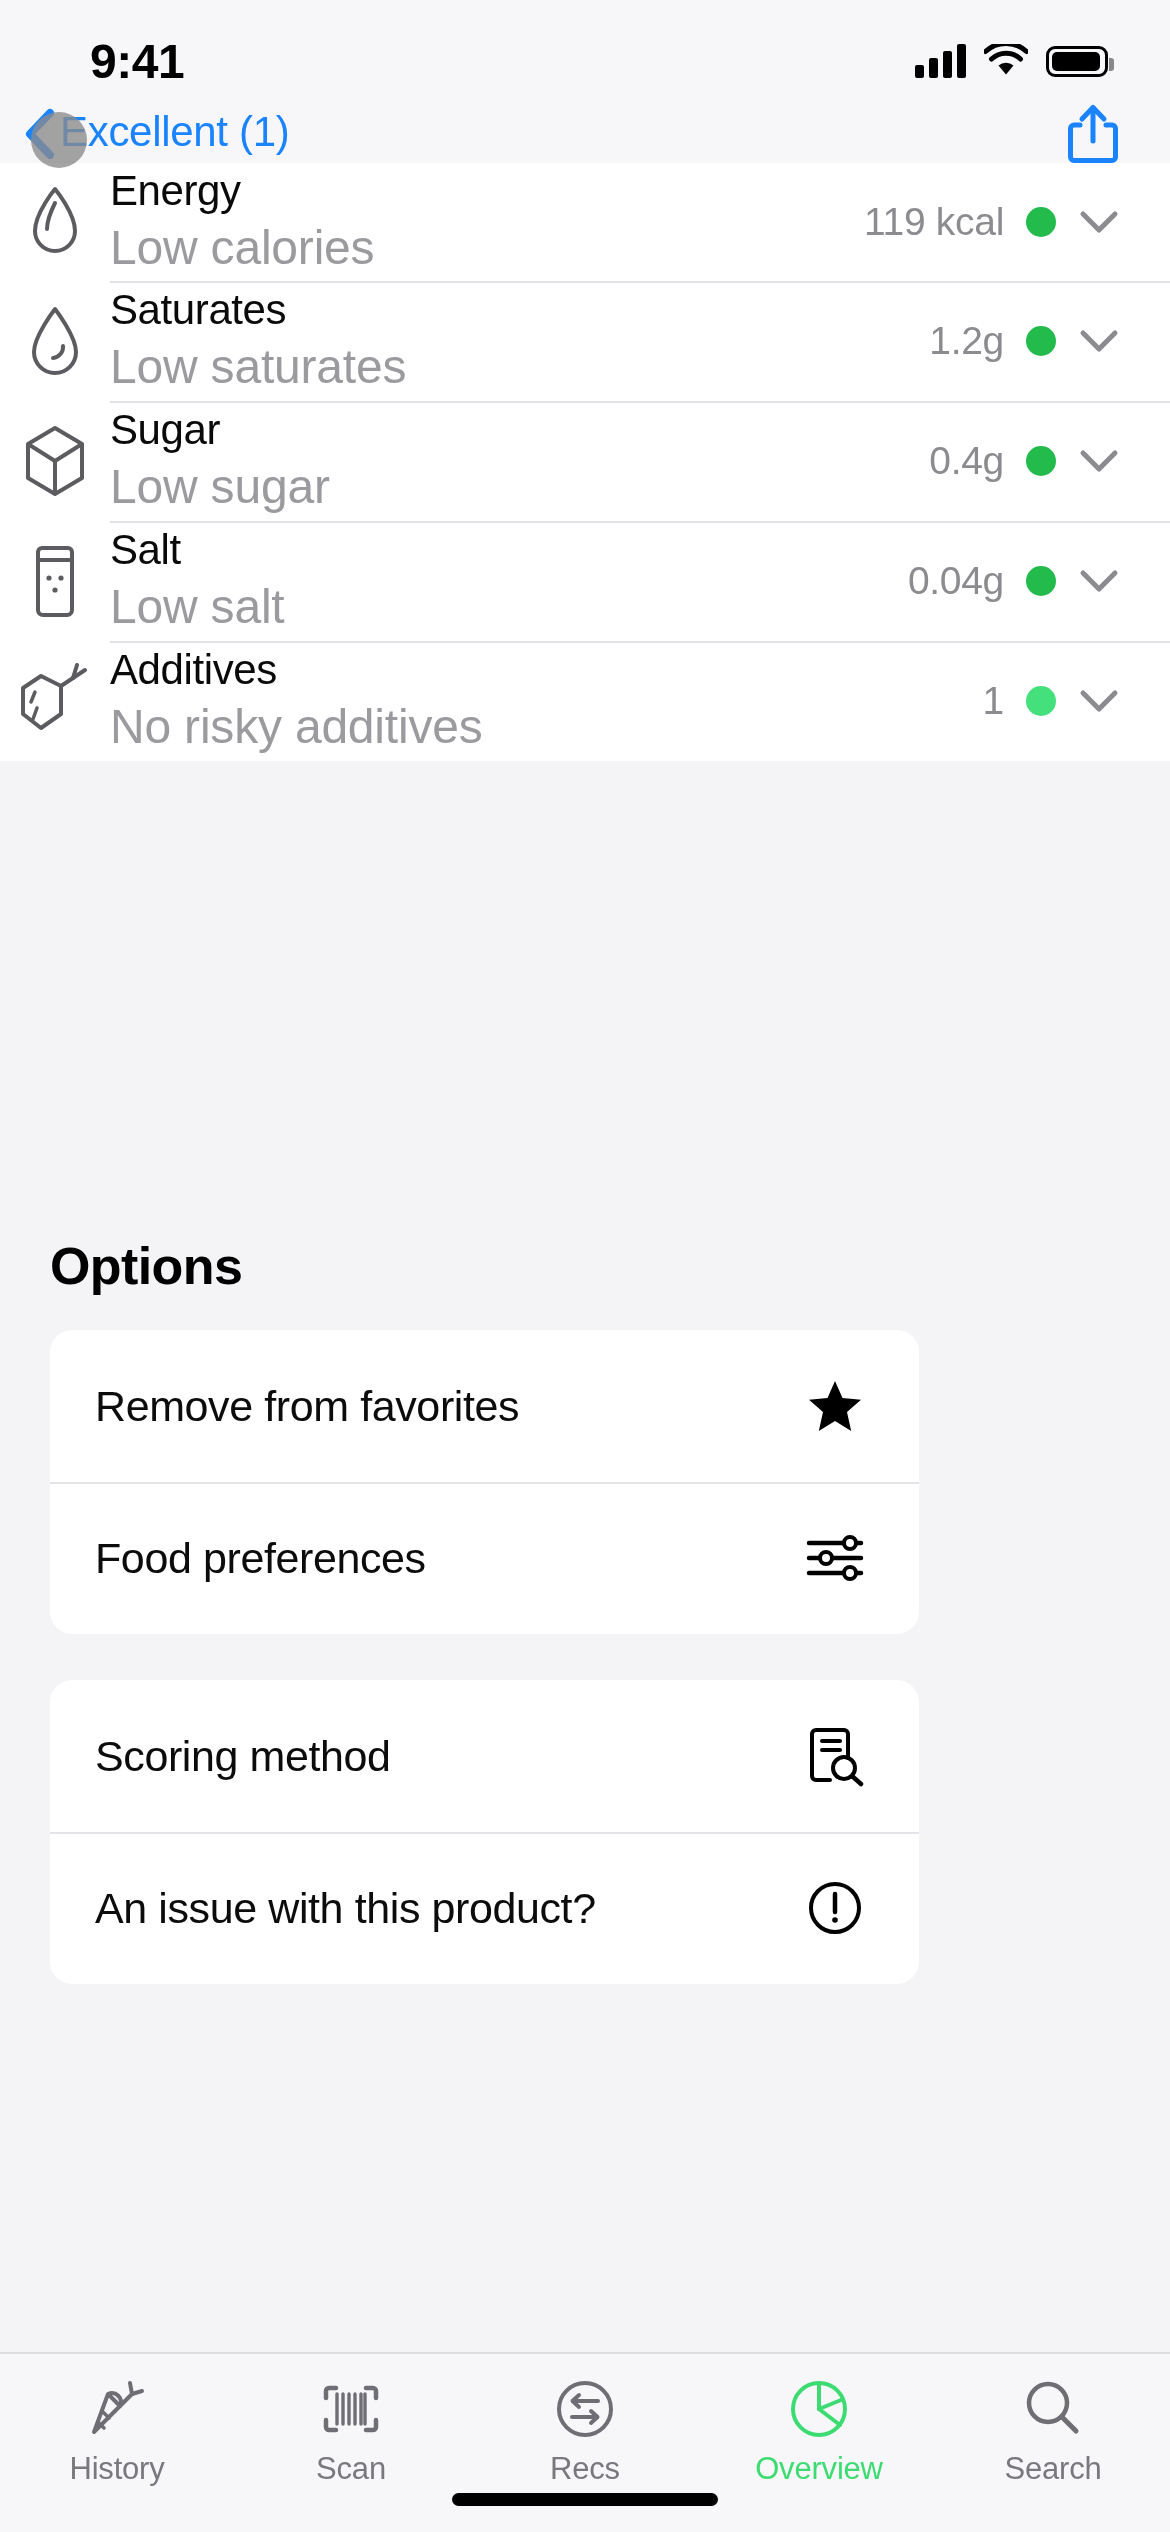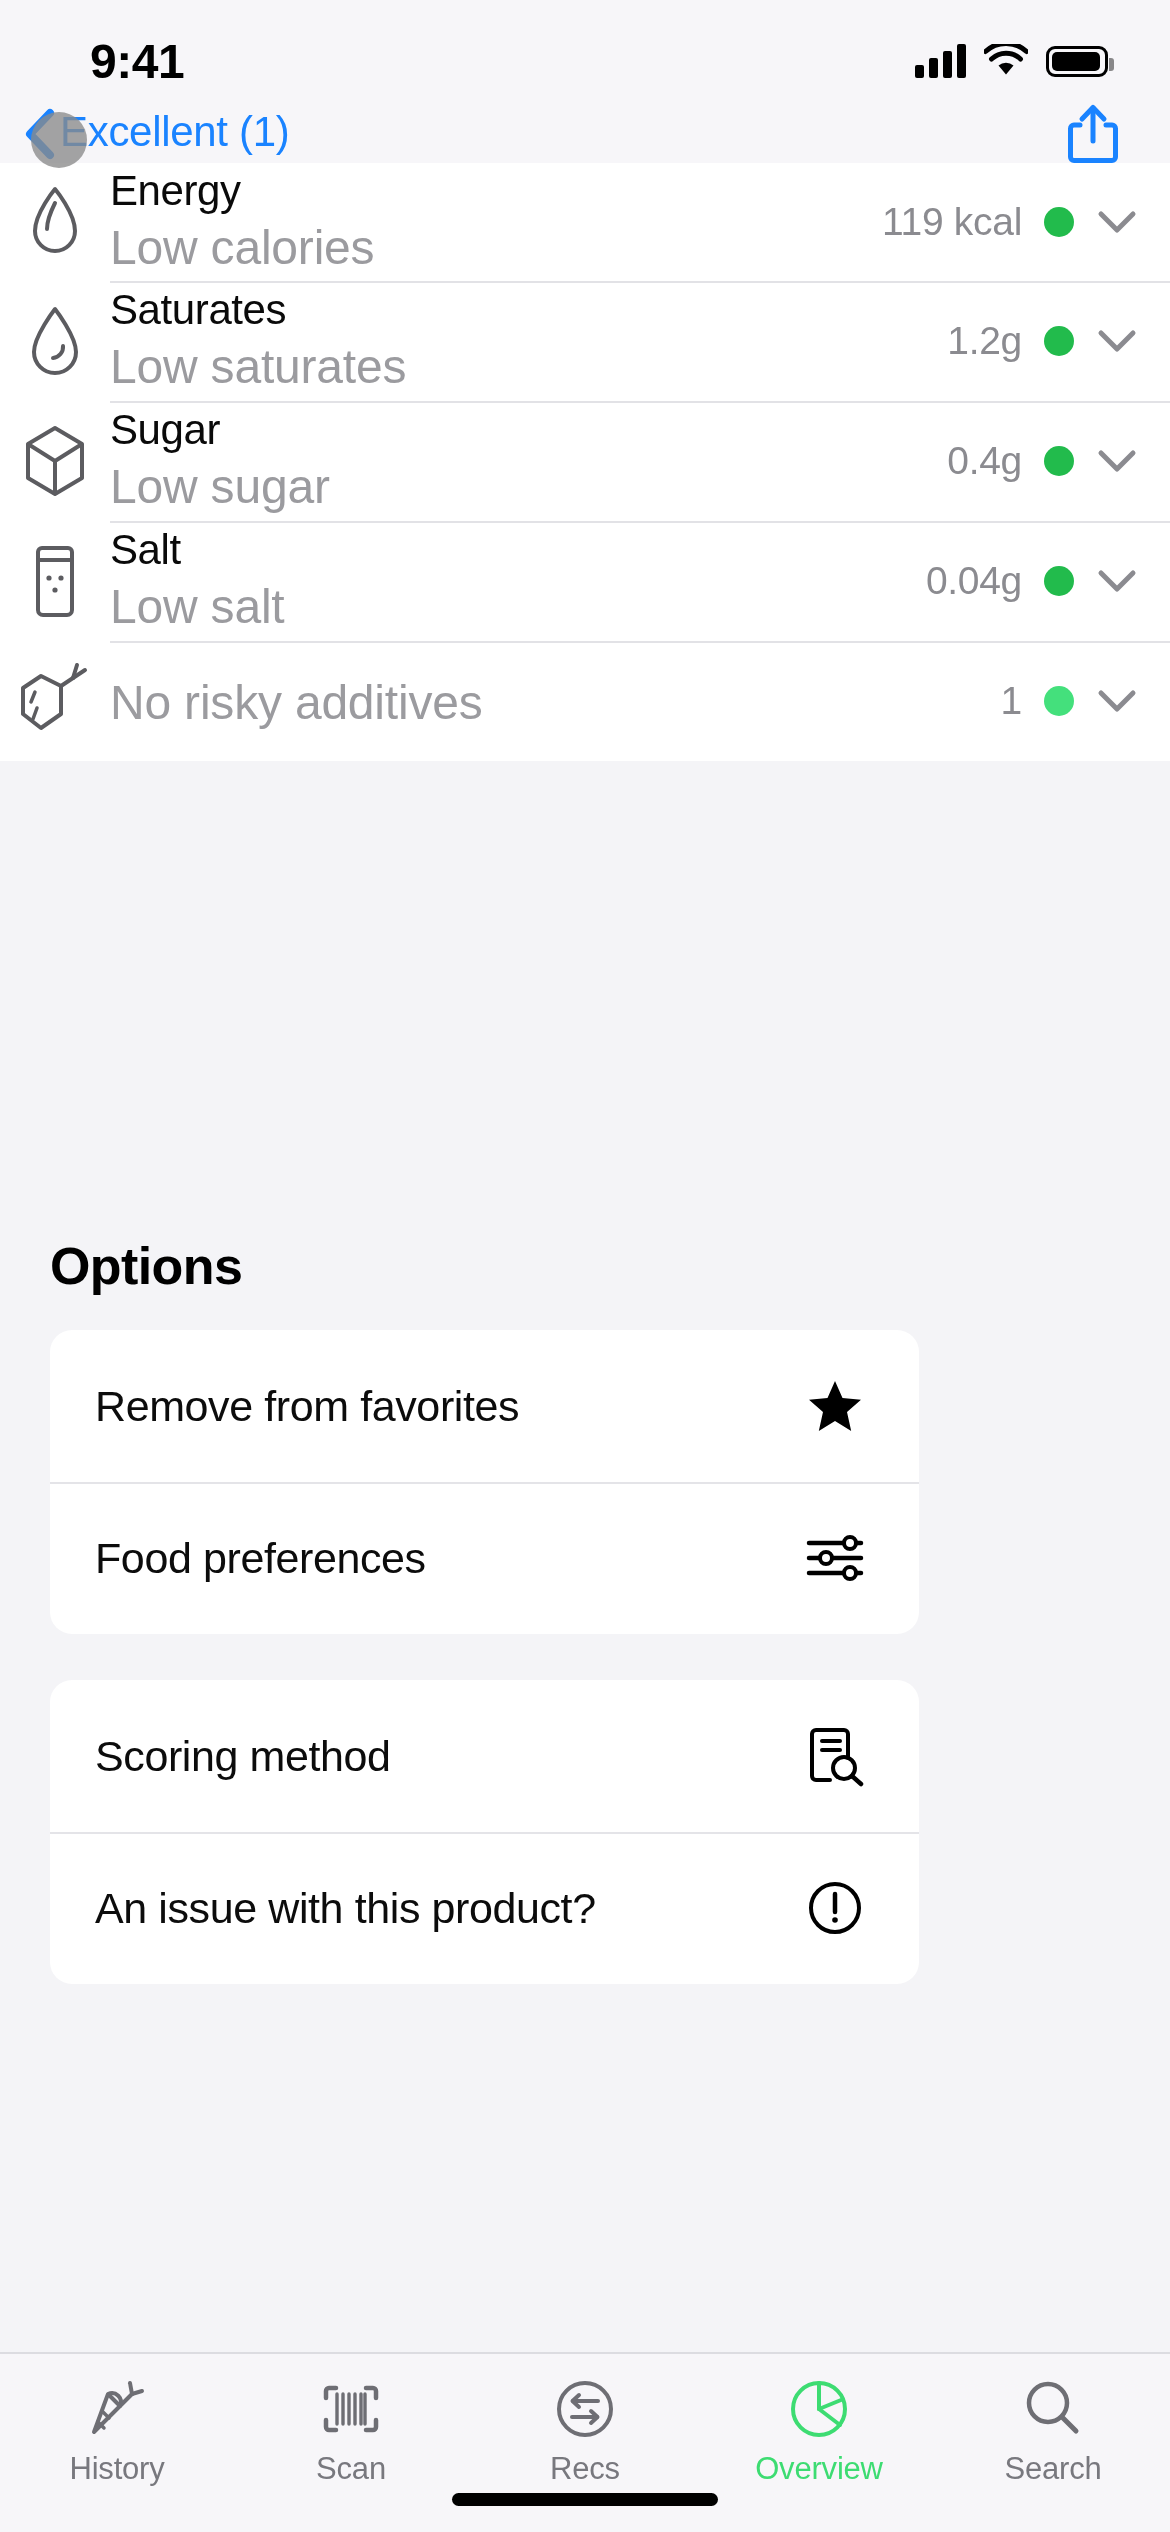--- a/index.html
+++ b/index.html
@@ -50,21 +50,21 @@
   
   .nutri-wrap {
     position:absolute; top:163px; left:0; width:1170px;
     background:#fff;
     padding-bottom:0;
   }
   .nutri-row {
     position:relative;
     display:flex; align-items:center;
     height:120px;
-    padding:0 32px 0 0;
+    padding:0 50px 0 0;
     cursor:pointer;
   }
   .nutri-row .sep {
     position:absolute; left:110px; right:0; top:0; height:2px; background:#e2e2e6;
   }
   .nutri-icon {
     width:110px; min-width:110px; height:100%;
     display:flex; align-items:center; justify-content:center;
   }
   .nutri-texts { flex:1; display:flex; flex-direction:column; justify-content:center; }
@@ -262,20 +262,21 @@
         <svg width="80" height="78" viewBox="0 0 80 78">
           <path d="M26 14 L46 24 V52 L26 66 L8 52 V26 Z" stroke="#5c5c60" stroke-width="4" fill="none" stroke-linejoin="round"></path>
           <path d="M20 30 L16 40" stroke="#5c5c60" stroke-width="3.5" stroke-linecap="round"></path>
           <path d="M22 46 L18 57" stroke="#5c5c60" stroke-width="3.5" stroke-linecap="round"></path>
           <path d="M46 24 L58 16" stroke="#5c5c60" stroke-width="4" stroke-linecap="round"></path>
           <path d="M58 16 L70 8" stroke="#5c5c60" stroke-width="4" stroke-linecap="round"></path>
           <path d="M58 16 L62 3" stroke="#5c5c60" stroke-width="4" stroke-linecap="round"></path>
         </svg>
       </div>
       <div class="nutri-texts">
+        <div class="nutri-title">Additives</div>
         <div class="nutri-sub">No risky additives</div>
       </div>
       <div class="nutri-right">
         <span class="nutri-value">1</span>
         <span class="dot" style="background:#44e07c"></span>
         <span class="chev-down">
           <svg width="40" height="26" viewBox="0 0 40 26">
               <path d="M4 5 L20 21 L36 5" stroke="#8b8b90" stroke-width="5" fill="none" stroke-linecap="round" stroke-linejoin="round"></path>
             </svg>
         </span>

